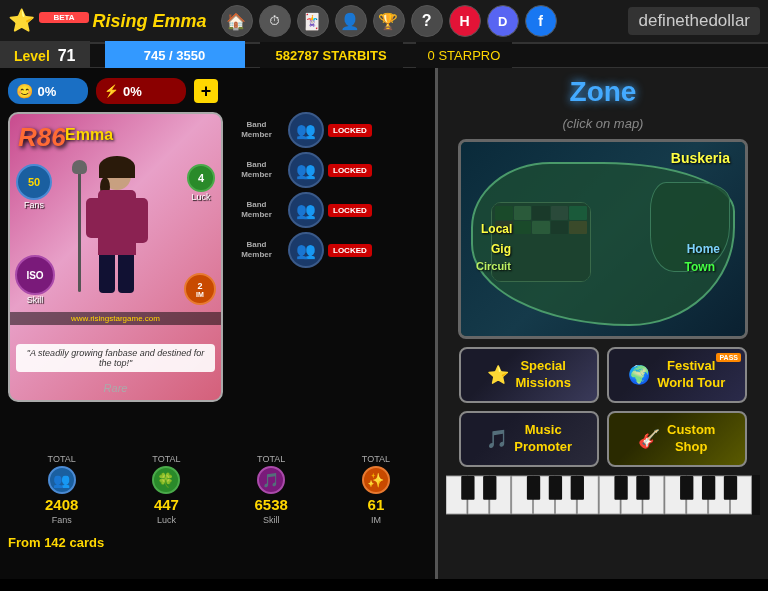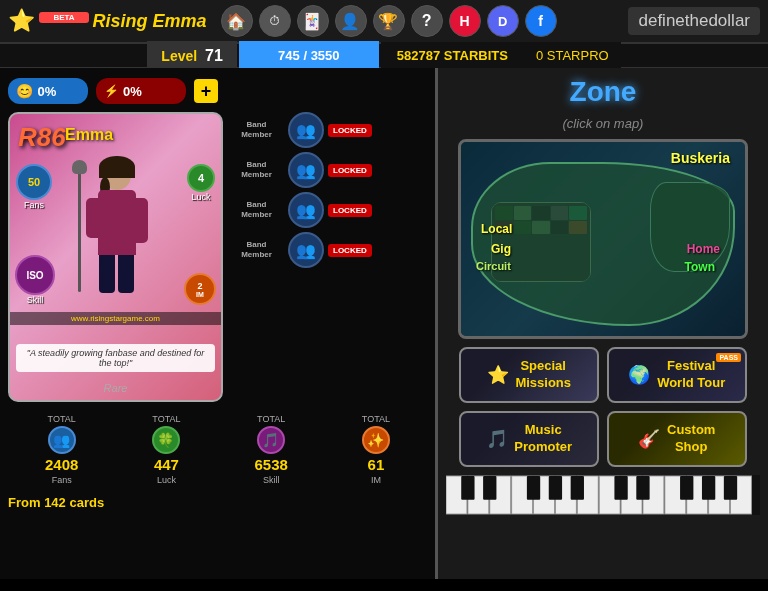--- a/index.html
+++ b/index.html
@@ -76,22 +76,22 @@
       font-size: 17px;
       color: #ccc;
     }
 
     
     .level-bar {
       background: #111;
       height: 24px;
       display: flex;
       align-items: center;
-      justify-content: center;
-      gap: 0;
+      justify-content: flex-start;
+      gap: 13px;
       border-bottom: 1px solid #333;
     }
     .level-label {
       background: #333;
       padding: 6px 14px;
       font-size: 14px;
       color: #ffd700;
       font-weight: bold;
     }
     .level-num {
@@ -399,20 +399,21 @@
     .totals-row {
       display: flex;
       justify-content: space-around;
       padding: 6px 0 2px;
     }
     .total-item {
       display: flex;
       flex-direction: column;
       align-items: center;
       gap: 2px;
+      margin-top: 40px;
     }
     .total-label {
       font-size: 9px;
       color: #aaa;
       text-transform: uppercase;
     }
     .total-icon {
       width: 28px;
       height: 28px;
       border-radius: 50%;
@@ -479,21 +480,21 @@
     .map-label {
       position: absolute;
       font-size: 11px;
       font-weight: bold;
       text-shadow: 1px 1px 2px #000;
     }
     .map-buskeria { color: #ff4; top: 8px; right: 15px; font-size: 14px; }
     .map-local { color: #ff4; top: 80px; left: 20px; font-size: 12px; }
     .map-gig { color: #ff4; top: 100px; left: 30px; font-size: 12px; }
     .map-circuit { color: #bef264; top: 118px; left: 15px; font-size: 11px; }
-    .map-home { color: #ec4899; top: 100px; right: 25px; font-size: 12px; }
+    .map-home { color: #7dd3fc; top: 100px; right: 25px; font-size: 12px; }
     .map-town { color: #4f4; top: 118px; right: 30px; font-size: 12px; }
     .map-water {
       position: absolute;
       top: 0; left: 0; right: 0; bottom: 0;
       background: linear-gradient(135deg, #0a2a3a 0%, #153a4a 50%, #0a2030 100%);
     }
 
     
     .action-buttons {
       display: flex;

